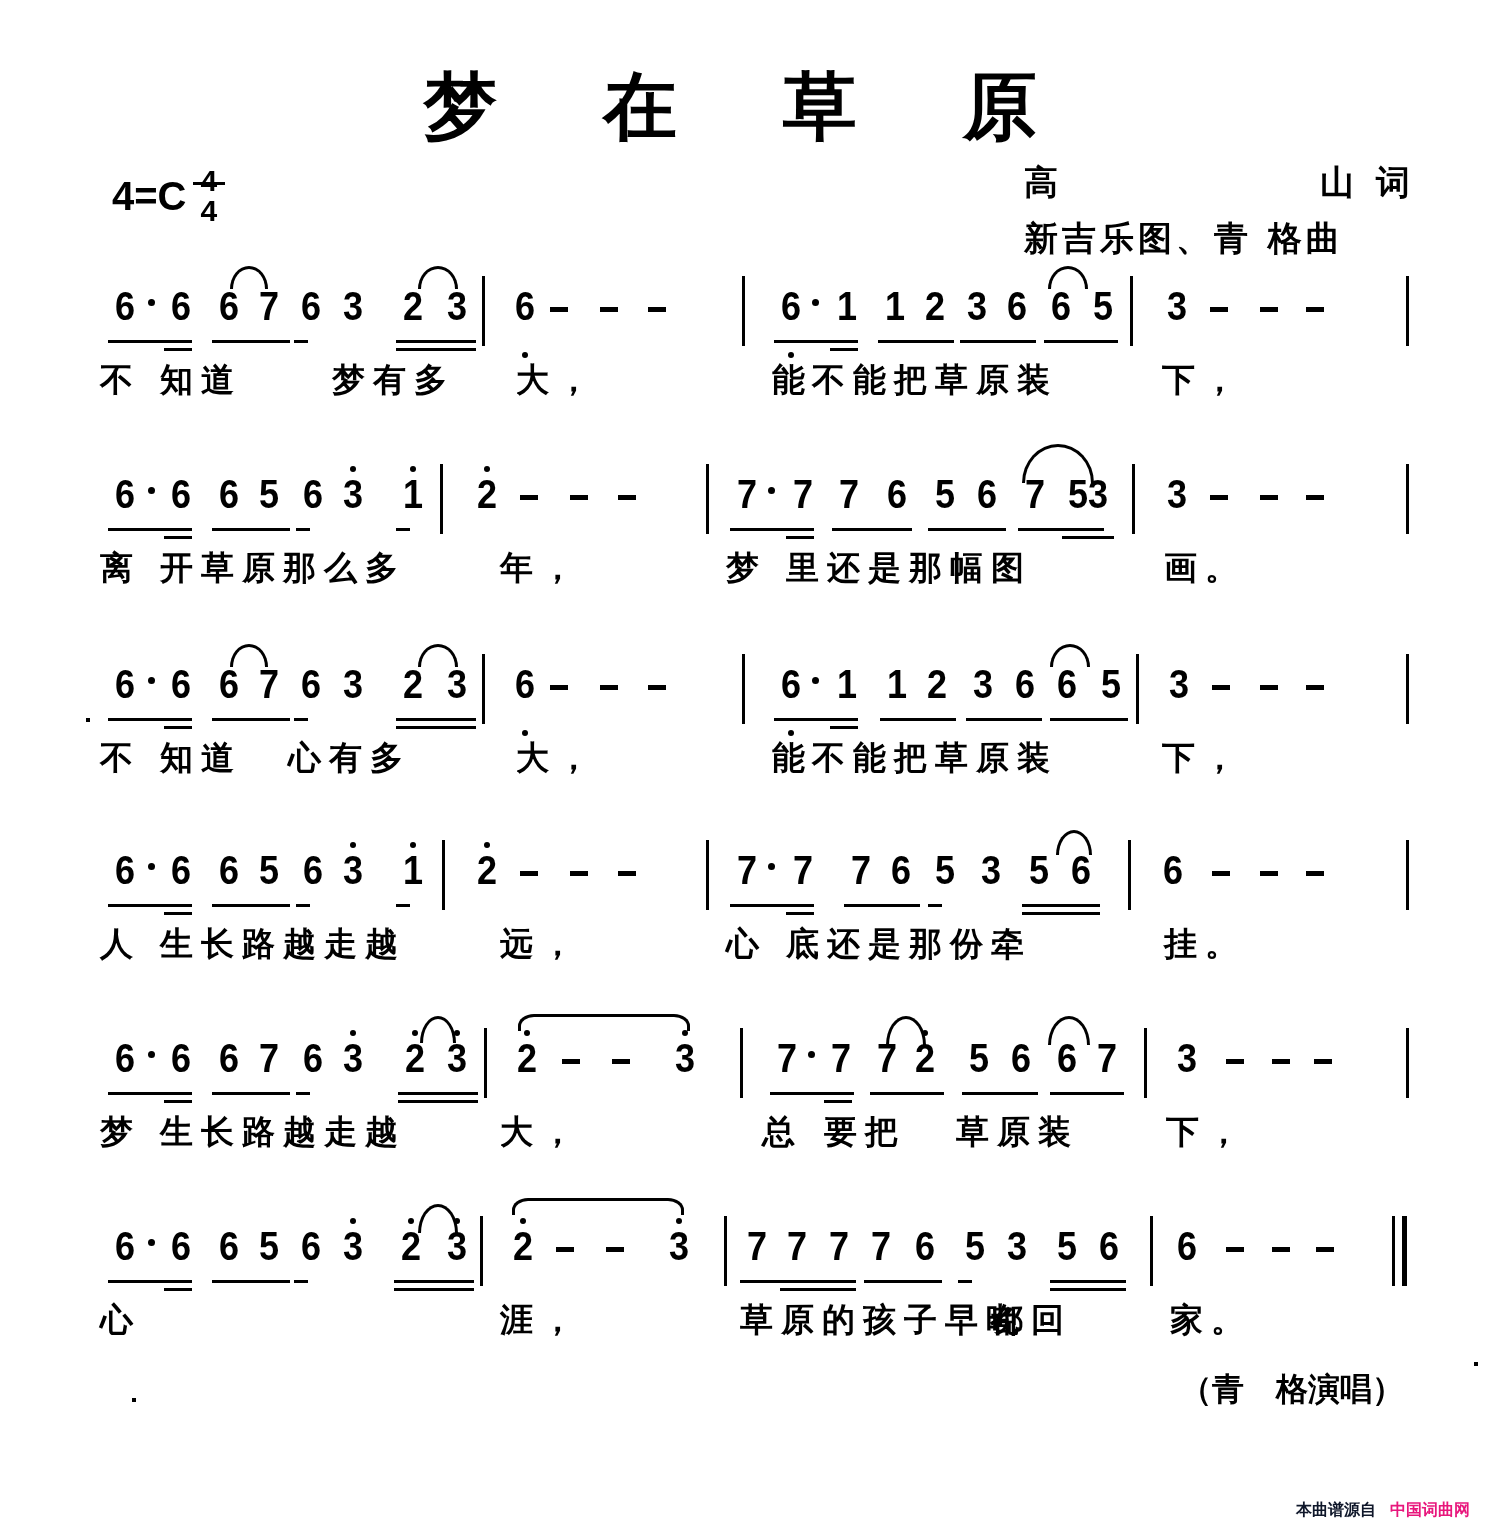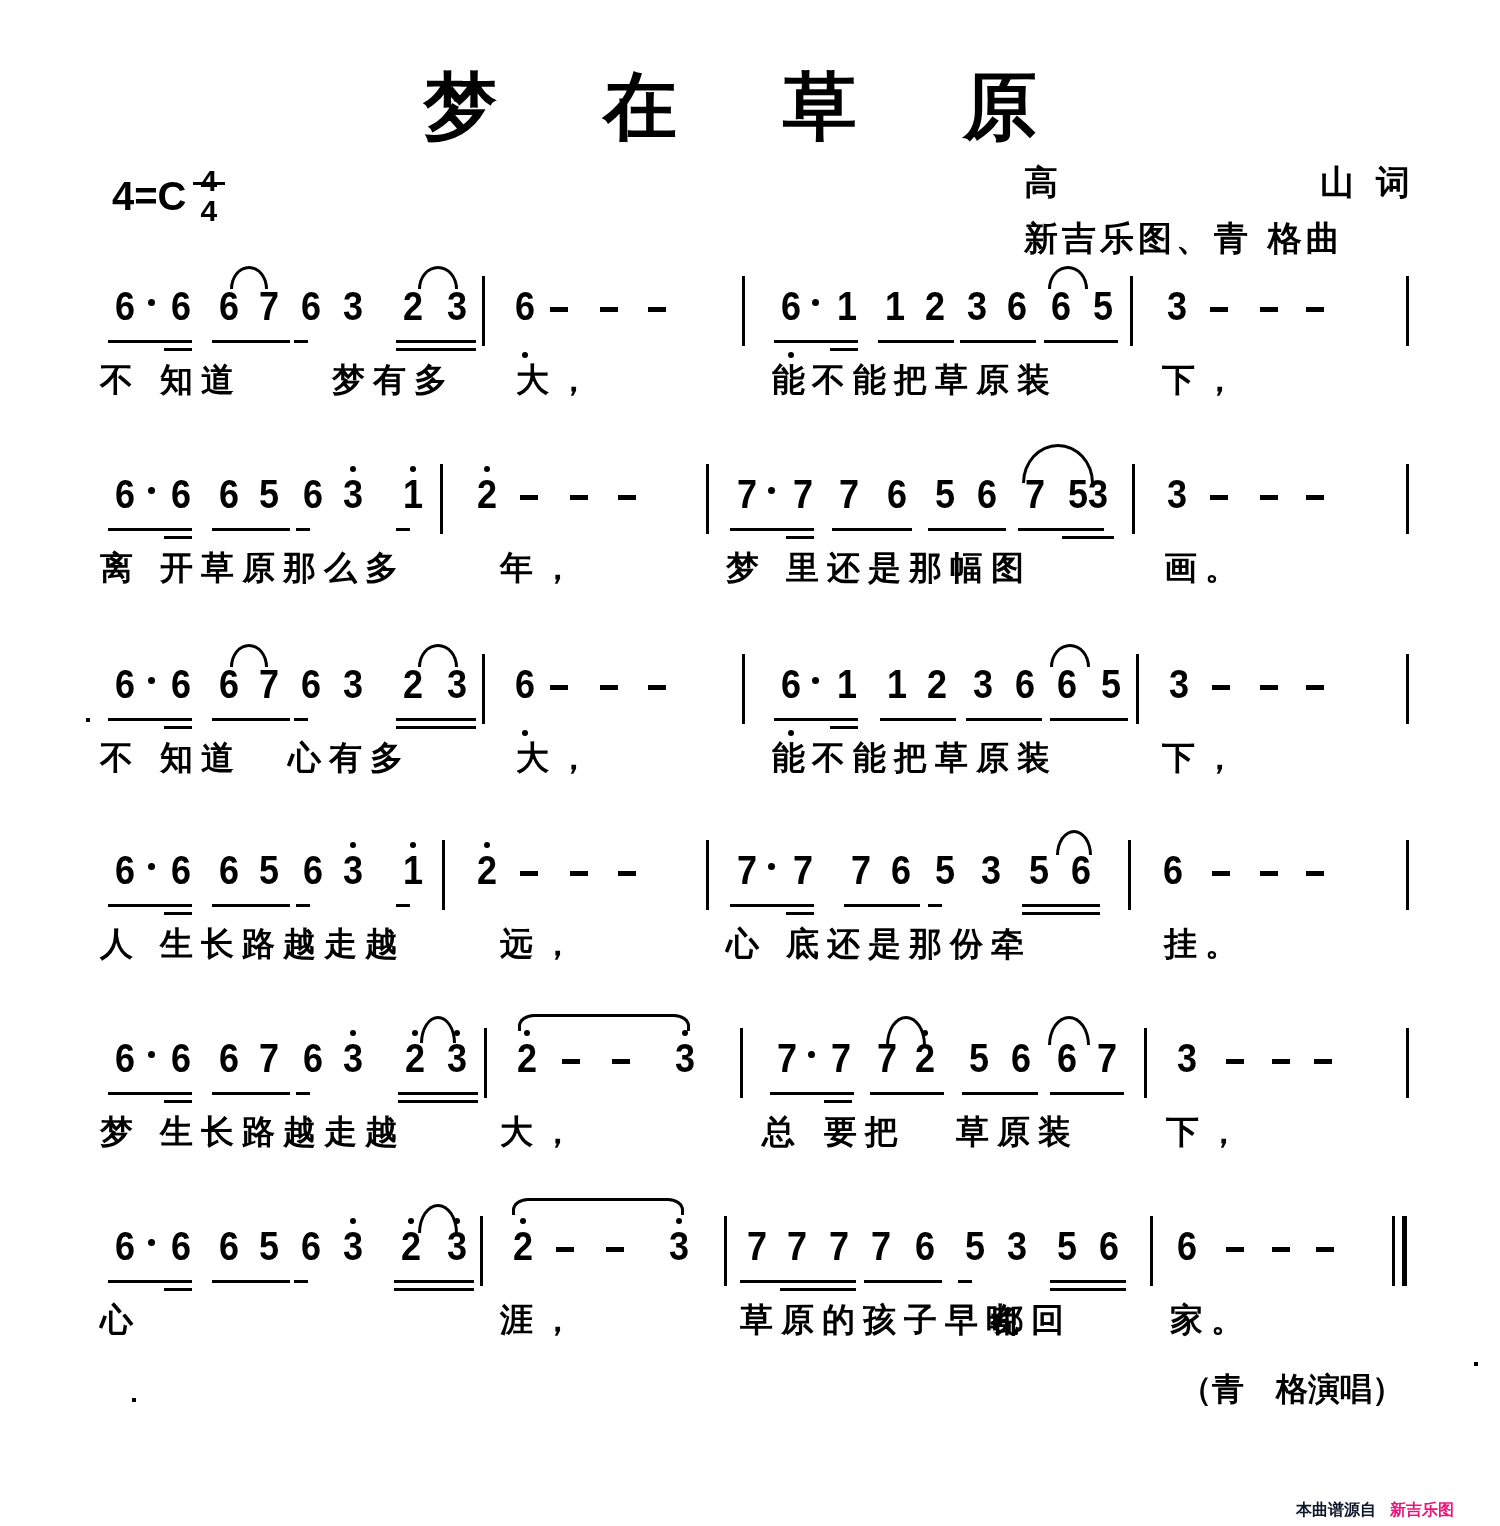--- a/index.html
+++ b/index.html
@@ -640,18 +640,18 @@
         <span class="ly" style="left: 890px; letter-spacing: 8px;">都回</span>
         <span class="ly" style="left: 1070px; letter-spacing: 8px;">家。</span>
       </div>
     </div>
   </div>
 
 <div class="singer">（青　格演唱）</div>
 
 <div class="footer">
   <span class="src">本曲谱源自</span>
-  <span class="site">新吉乐图</span>
+  <span class="site">中国词曲网</span>
 </div>
 
 <div class="speck" style="left:86px;top:718px;"></div>
 <div class="speck" style="left:1474px;top:1362px;"></div>
 <div class="speck" style="left:132px;top:1398px;"></div>
 
 </body></html>

